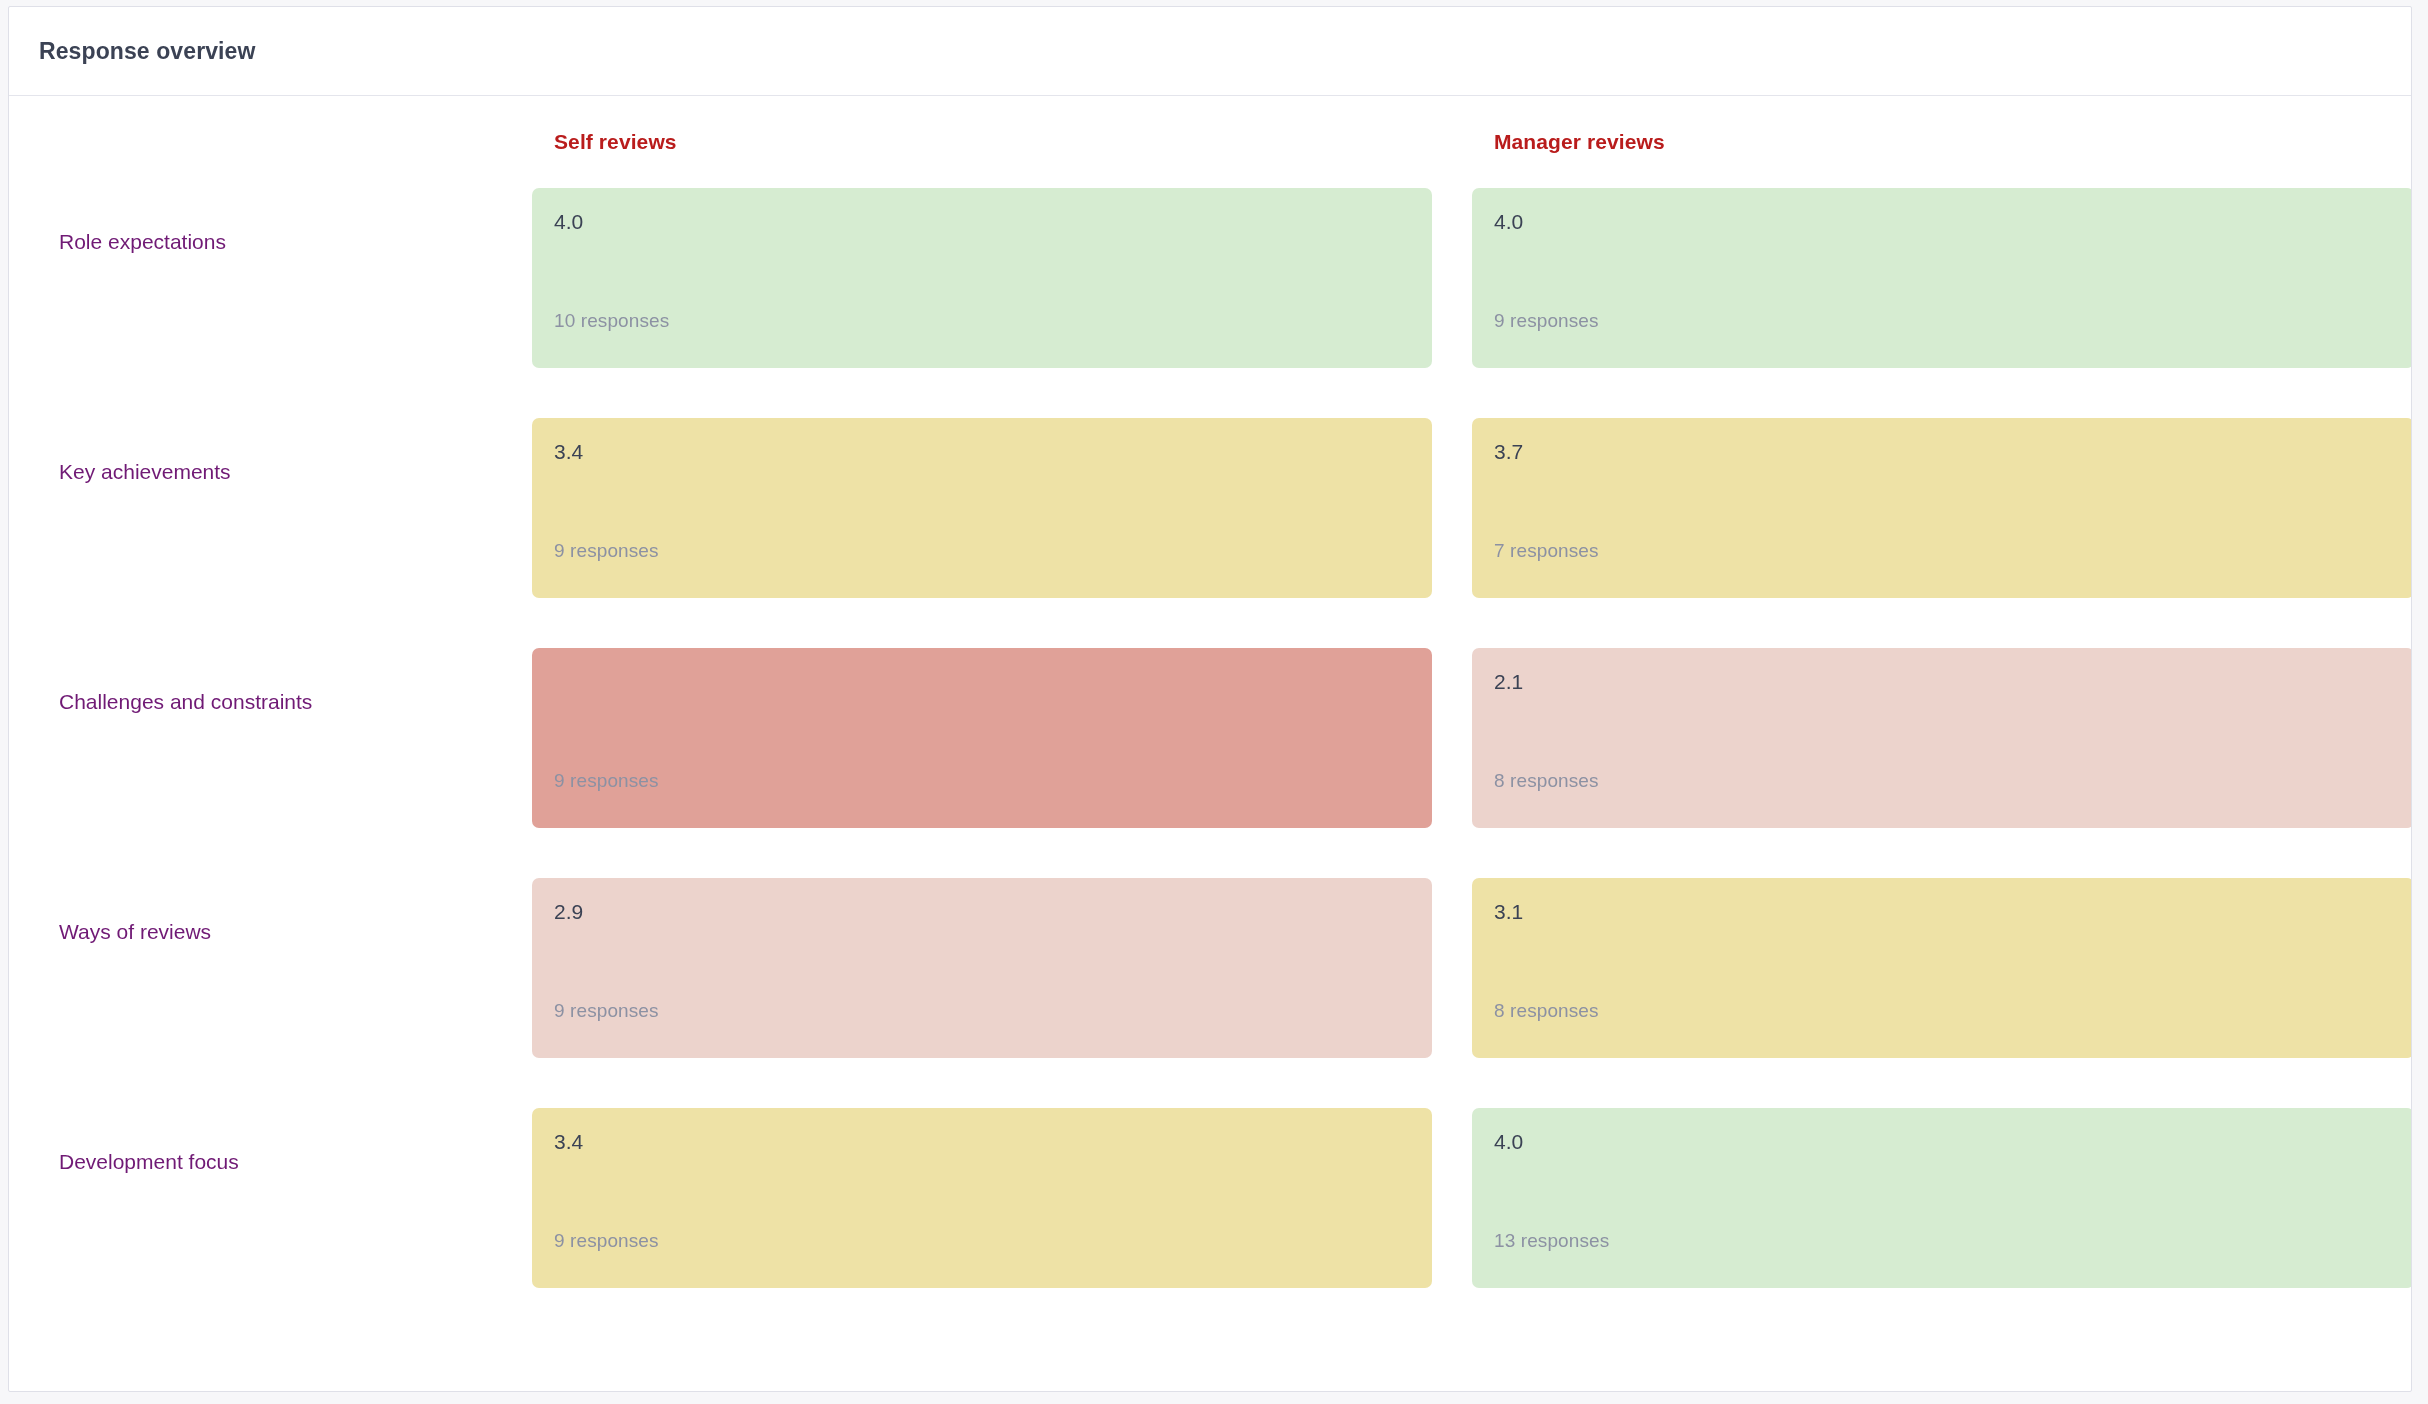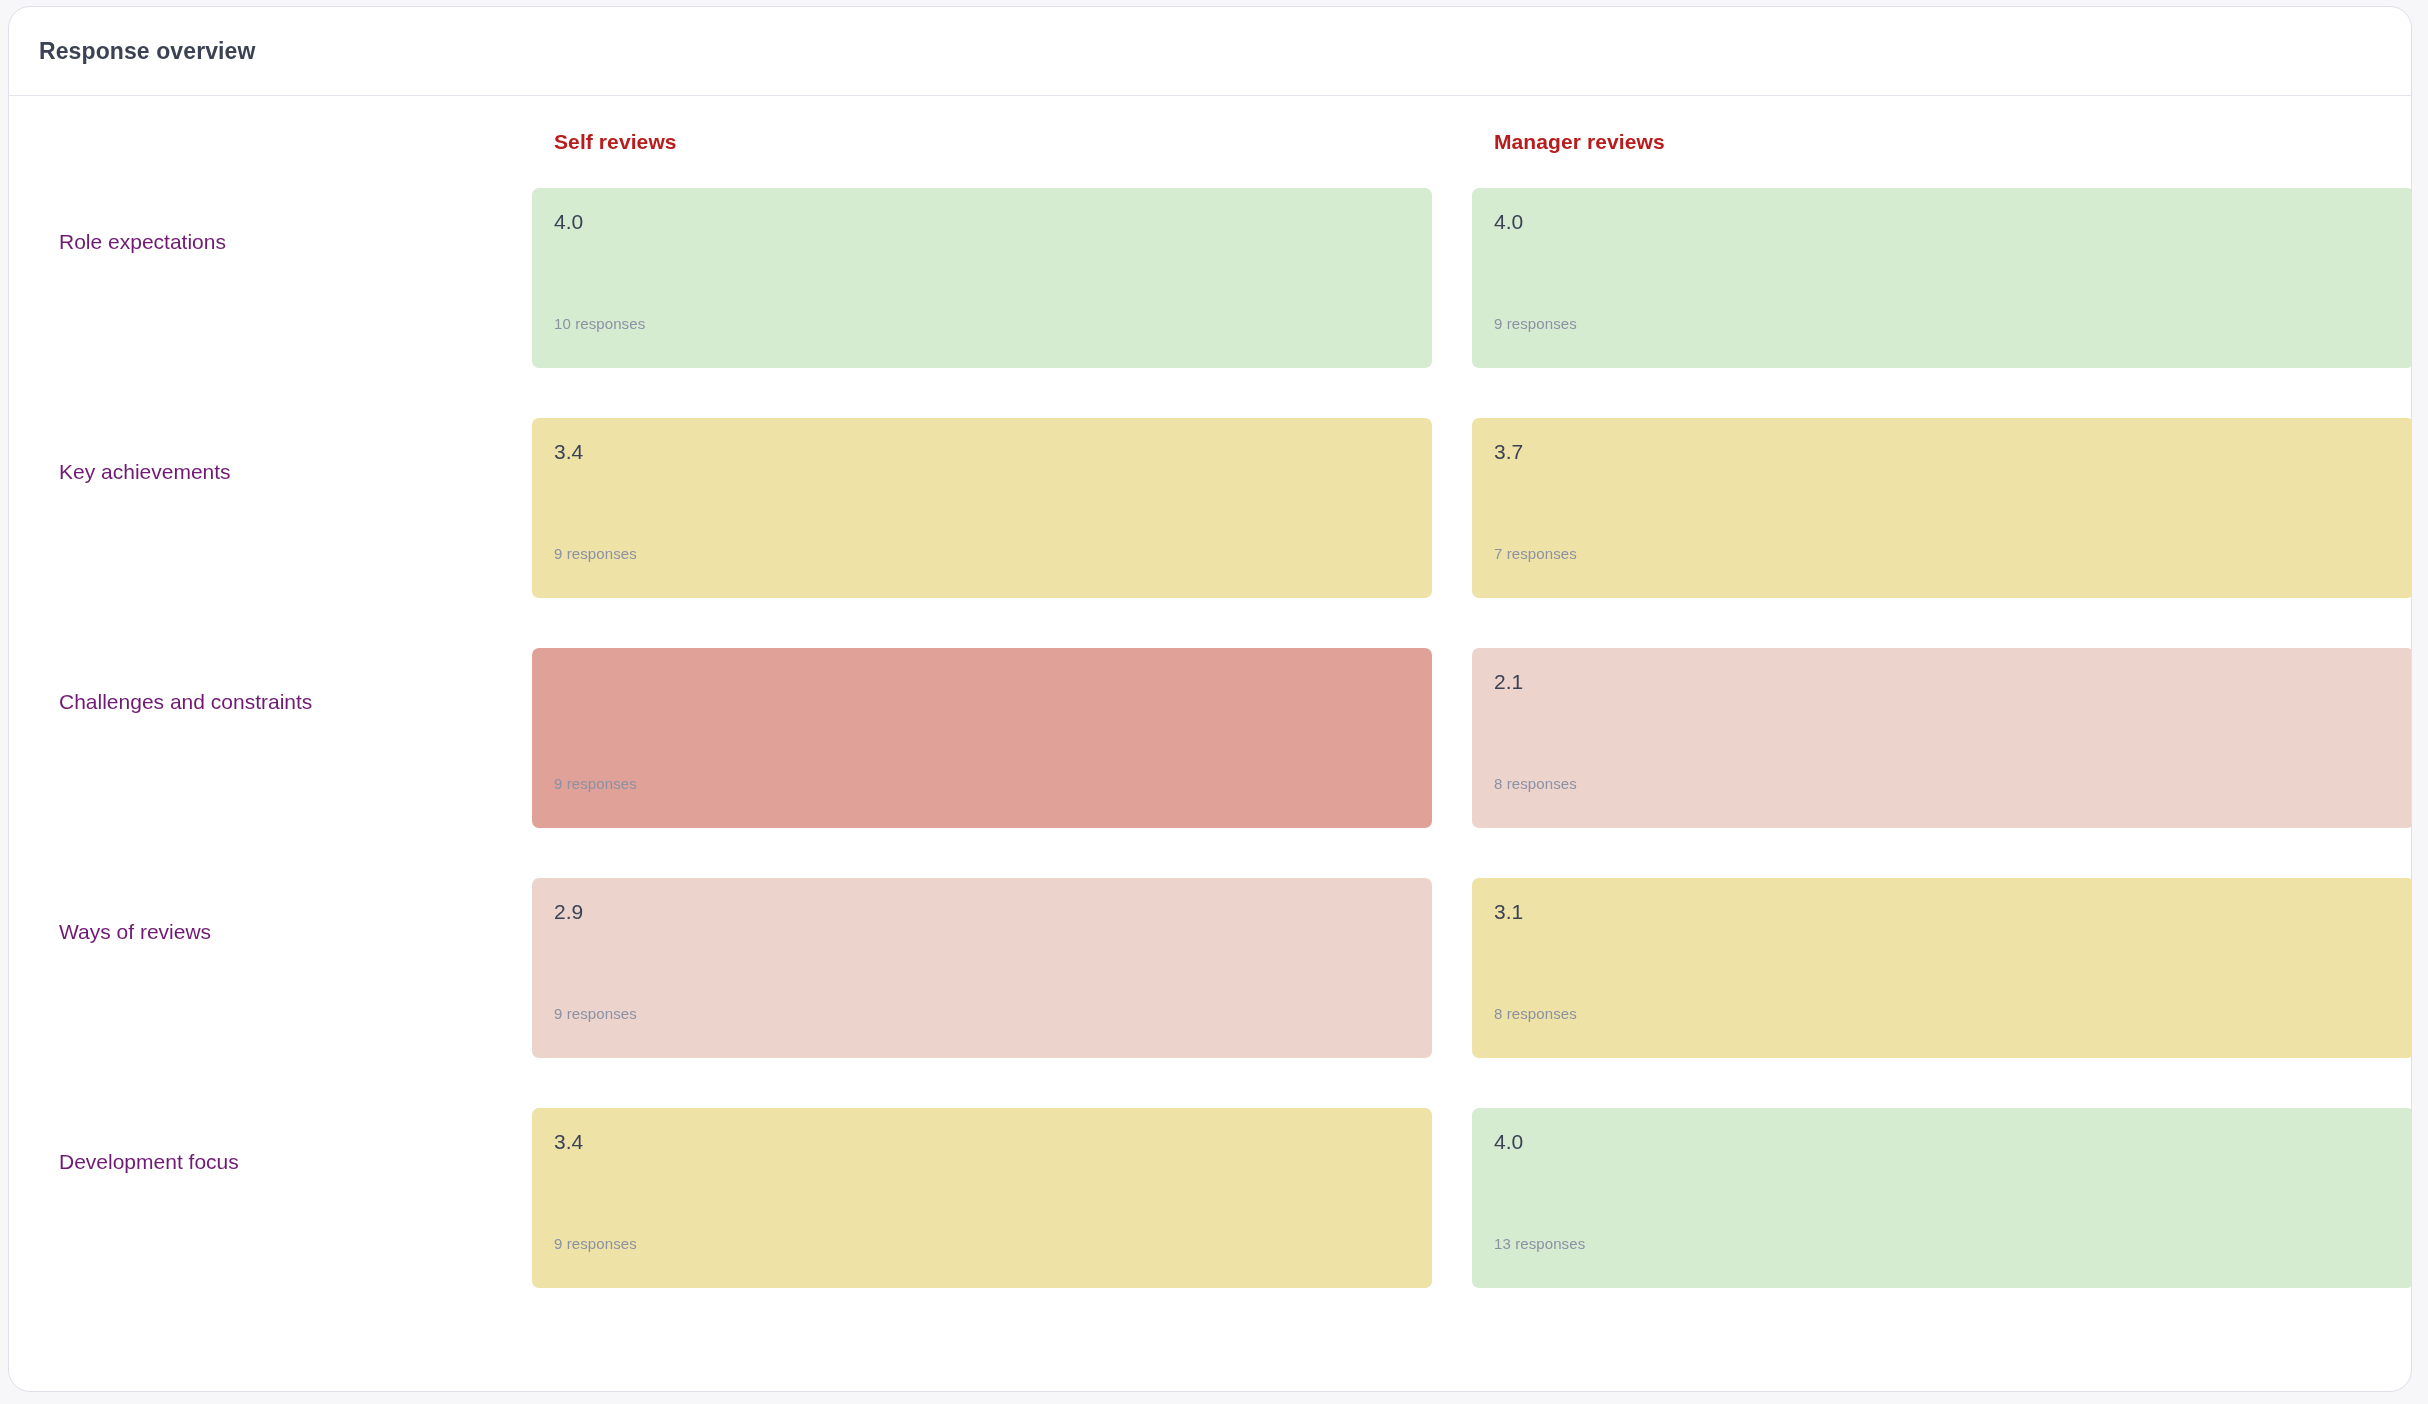--- a/index.html
+++ b/index.html
@@ -17,21 +17,21 @@
     overflow: hidden;
   }
   .card {
     position: absolute;
     left: 8px;
     top: 6px;
     width: 2404px;
     height: 1386px;
     background: #ffffff;
     border: 1px solid #dfe0e8;
-    border-radius: 22px;
+    border-radius: 2px;
     box-sizing: border-box;
     overflow: hidden;
   }
   .card-header {
     height: 89px;
     border-bottom: 1px solid #e4e5ec;
     box-sizing: border-box;
     display: flex;
     align-items: center;
     padding-left: 30px;
@@ -82,21 +82,21 @@
   }
   .cell-score {
     font-size: 21px;
     color: #3b4254;
     line-height: 1.1;
   }
   .cell-responses {
     position: absolute;
     left: 22px;
     bottom: 36px;
-    font-size: 15px;
+    font-size: 19px;
     color: #8c91a3;
     letter-spacing: 0.1px;
   }
 </style>
 </head>
 <body>
 
 <div id="page">
   <div class="card">
 

